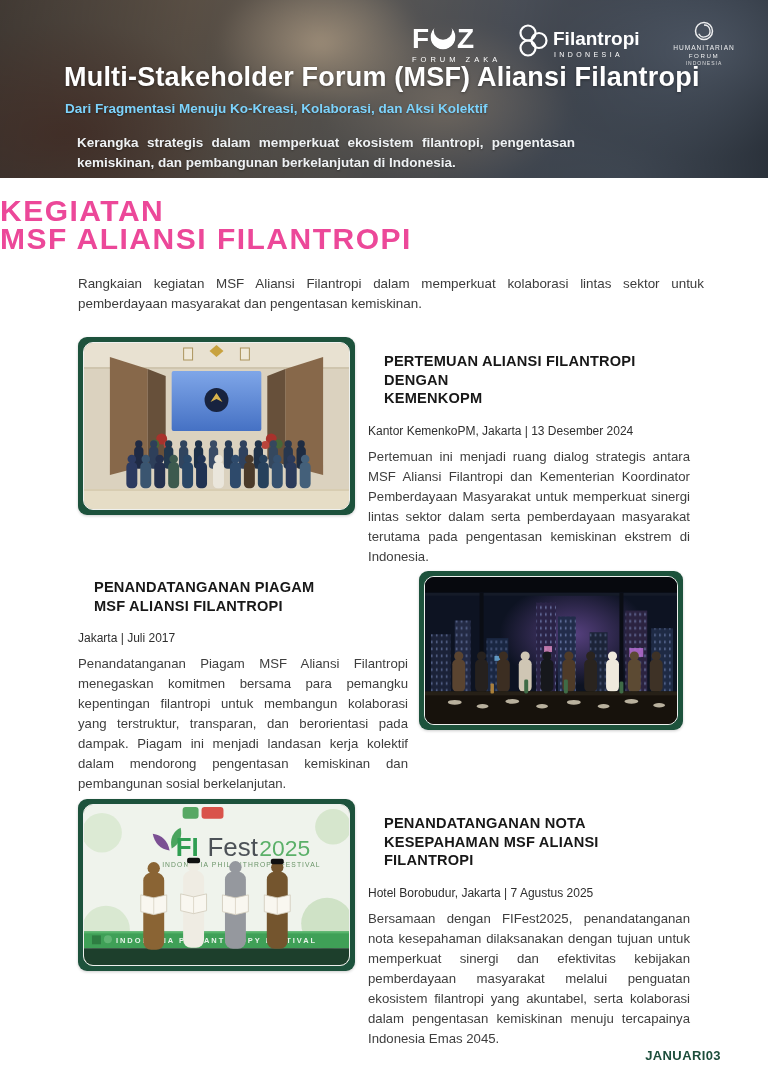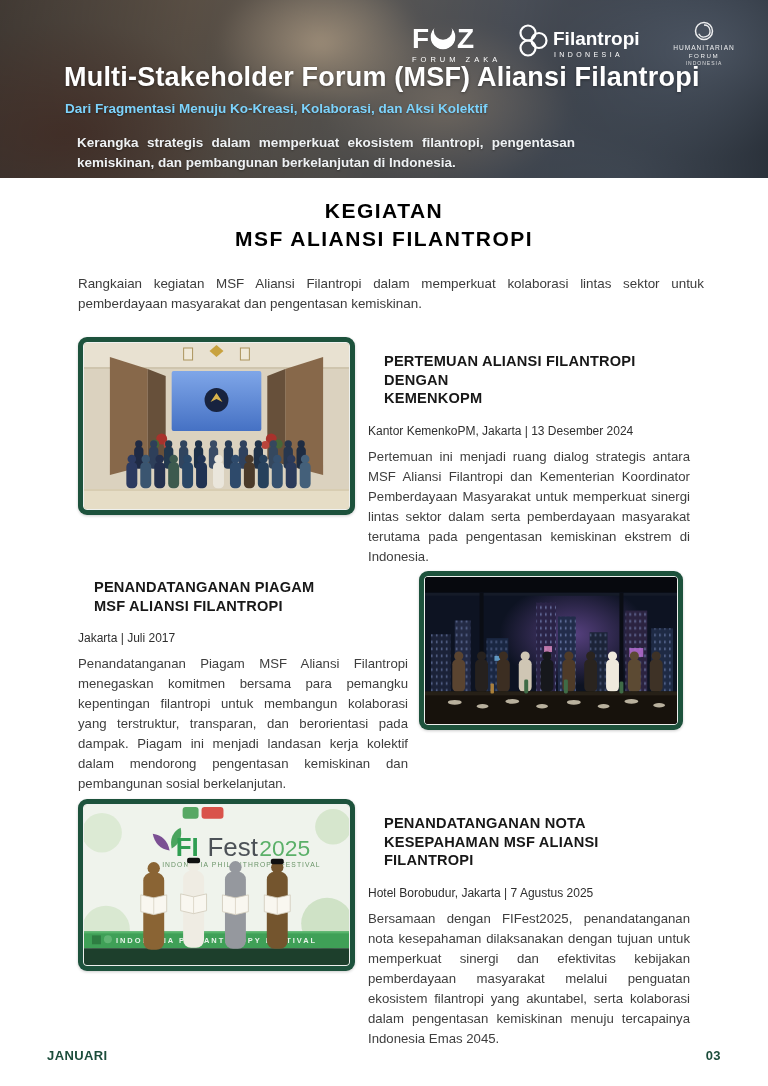--- a/index.html
+++ b/index.html
@@ -19,46 +19,46 @@
   .hero-shade{position:absolute;inset:0;background:linear-gradient(rgba(20,24,28,.20),rgba(20,24,28,.34));}
   .hero-logos{position:absolute;top:20px;right:20px;display:flex;gap:16px;align-items:flex-start;}
   .hero-title{position:absolute;left:64px;top:62px;margin:0;font-size:27px;font-weight:bold;color:#fff;
       letter-spacing:.2px;text-shadow:0 1px 3px rgba(0,0,0,.4);white-space:nowrap;}
   .hero-sub{position:absolute;left:65px;top:101px;margin:0;font-size:13.5px;font-weight:bold;color:#7dd3fc;
       text-shadow:0 1px 2px rgba(0,0,0,.4);}
   .hero-desc{position:absolute;left:65px;top:121px;width:498px;margin:12px;font-size:13.5px;font-weight:bold;
       color:#eef1f3;line-height:19.5px;text-align:justify;text-shadow:0 1px 2px rgba(0,0,0,.35);}
 
   
-  .section-heading{position:absolute;left:0;top:197px;width:768px;margin:0;text-align:center;
-      font-size:21px;line-height:28px;font-weight:bold;letter-spacing:1.5px;color:#000000;}
+  .section-heading{position:absolute;left:0;top:197px;width:768px;margin:0;text-align:left;
+      font-size:30px;line-height:28px;font-weight:bold;letter-spacing:1.5px;color:#ec4899;}
   .intro{position:absolute;left:78px;top:274px;width:626px;margin:0;font-size:13.4px;line-height:20px;
       color:#3c3c3c;text-align:justify;}
 
   .event-text{position:absolute;}
   .event-title{margin:16px;font-size:14.6px;line-height:18.6px;font-weight:bold;color:#181818;letter-spacing:.2px;}
   .event-title span{display:block;}
   .event-meta{margin:6px 0 0 0;font-size:12px;color:#2e2e2e;}
   .event-body{margin:9px 0 0 0;font-size:13.2px;line-height:20px;color:#3e3e3e;text-align:justify;}
 
   .photo-frame{position:absolute;background:#1d523c;border-radius:9px;padding:5px;box-sizing:border-box;
       box-shadow:0 1px 3px rgba(0,0,0,.2);}
-  .photo-inner{width:100%;height:100%;border-radius:4px;overflow:hidden;border:1.5px solid #eef0ee;
+  .photo-inner{width:100%;height:100%;border-radius:10px;overflow:hidden;border:1.5px solid #eef0ee;
       box-sizing:border-box;background:#cbc6ba;}
   svg.scene{display:block;width:100%;height:100%;}
 
   #ev1-photo{left:78px;top:337px;width:277px;height:178px;}
   #ev1-text{left:368px;top:336px;width:322px;}
   #ev2-text{left:78px;top:562px;width:330px;}
   #ev2-photo{left:419px;top:571px;width:264px;height:159px;}
   #ev3-photo{left:78px;top:799px;width:277px;height:172px;}
   #ev3-text{left:368px;top:798px;width:322px;}
 
   
-  .footer{position:absolute;left:47px;right:47px;top:1048px;display:flex;justify-content:space-between;
+  .footer{position:absolute;left:47px;right:47px;top:1048px;display:flex;justify-content:flex-end;
       font-size:13px;font-weight:bold;color:#1c4d3b;letter-spacing:.4px;}
 </style>
 </head>
 <body>
 
 <div class="page">
 
   <header class="hero">
     <div class="hero-bg"></div>
     <div class="hero-shade"></div>

